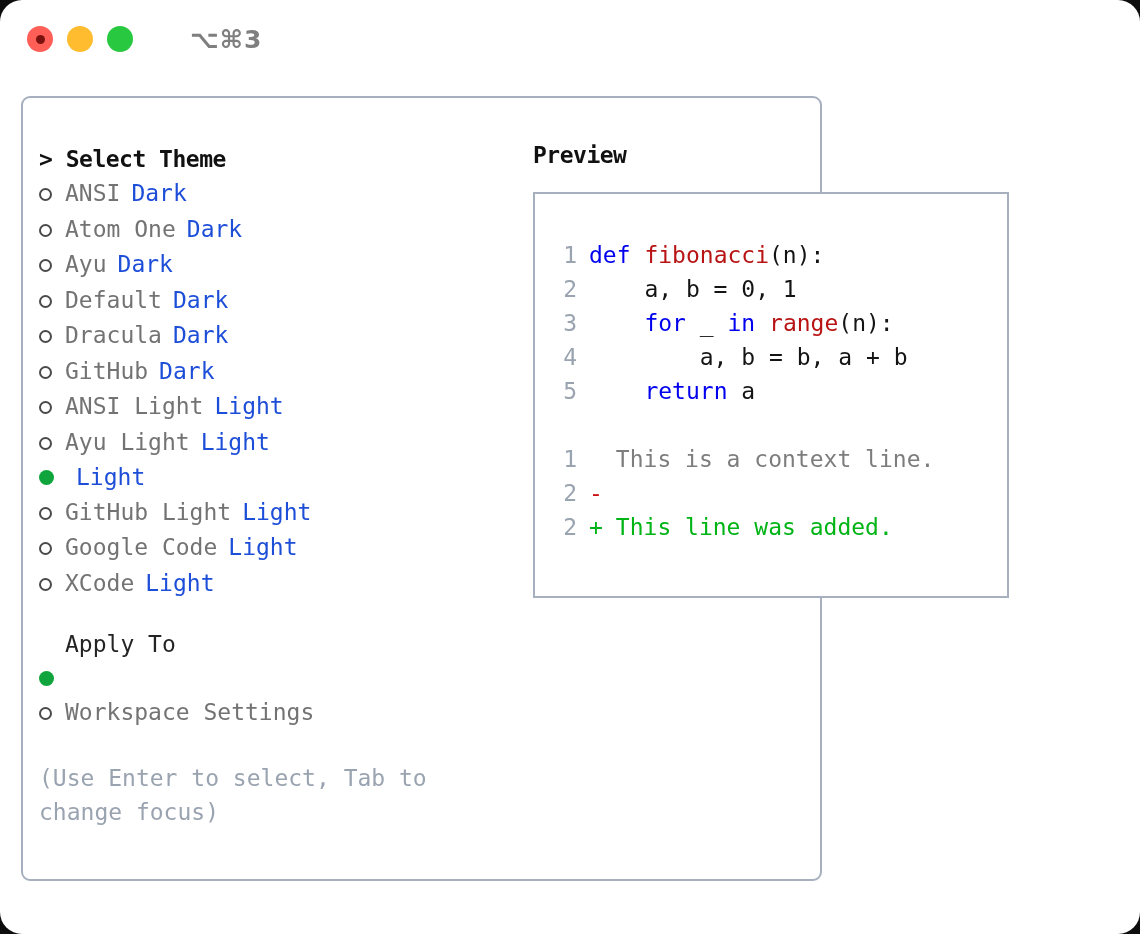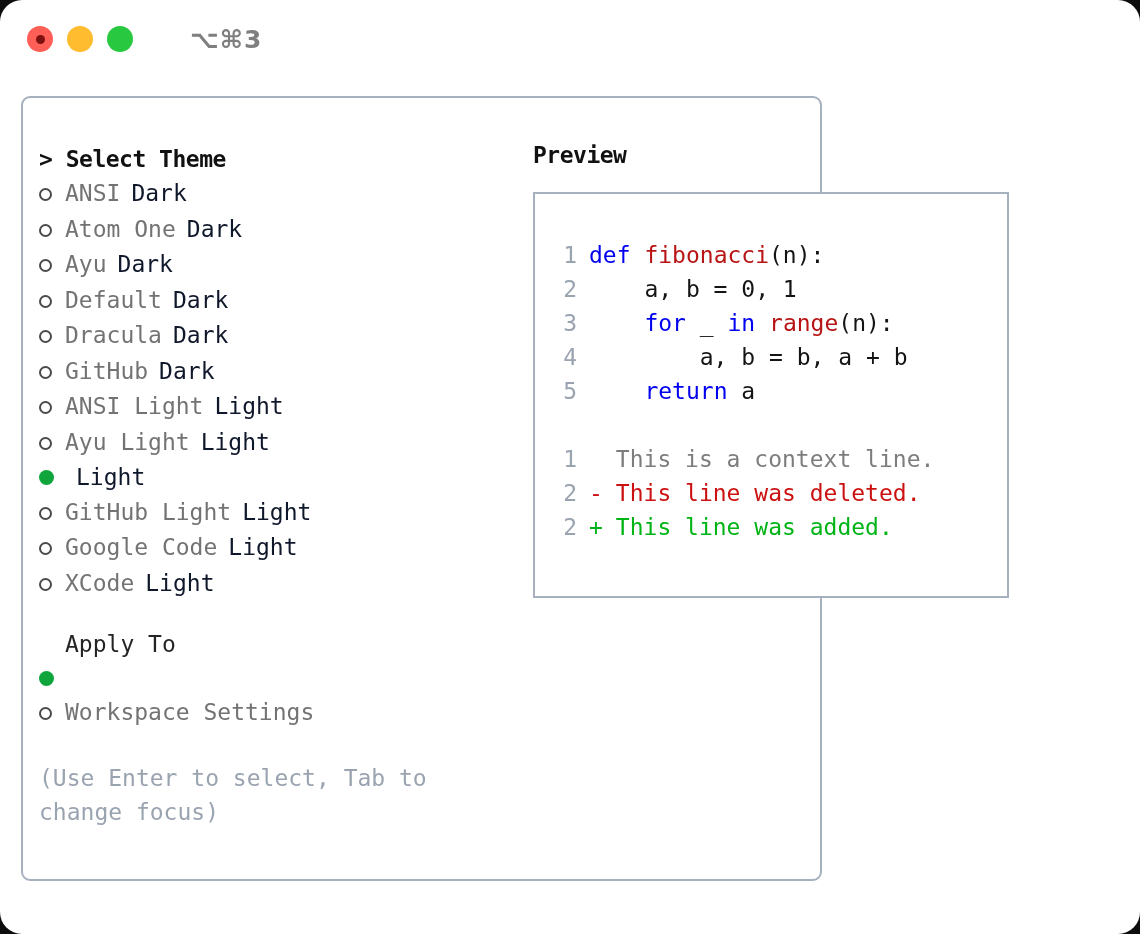--- a/index.html
+++ b/index.html
@@ -124,21 +124,21 @@
     box-sizing: border-box;
   }
   .bullet-filled {
     width: 15px; height: 15px;
     border-radius: 50%;
     background: #10a53c;
   }
   .theme-name { color: #737373; }
   .theme-name.selected { color: #10a53c; }
   .theme-tag {
-    color: #0f172a;
+    color: #1d4ed8;
     margin-left: 11px;
     text-align: right;
   }
 
   #apply-to-label {
     margin-top: 26px;
     padding-left: 26px;
     color: #242424;
   }
 
@@ -253,21 +253,21 @@
           <div id="code-block">
               <div class="code-line"><span class="lineno">1</span><span class="code-text"><span class="tok-kw">def </span><span class="tok-fn">fibonacci</span><span class="tok-txt">(n):</span></span></div>
               <div class="code-line"><span class="lineno">2</span><span class="code-text"><span class="tok-txt">    a, b = 0, 1</span></span></div>
               <div class="code-line"><span class="lineno">3</span><span class="code-text"><span class="tok-txt">    </span><span class="tok-kw">for</span><span class="tok-txt"> _ </span><span class="tok-kw">in </span><span class="tok-fn">range</span><span class="tok-txt">(n):</span></span></div>
               <div class="code-line"><span class="lineno">4</span><span class="code-text"><span class="tok-txt">        a, b = b, a + b</span></span></div>
               <div class="code-line"><span class="lineno">5</span><span class="code-text"><span class="tok-txt">    </span><span class="tok-kw">return</span><span class="tok-txt"> a</span></span></div>
             </div>
           <div class="spacer-line"></div>
           <div id="diff-block">
               <div class="code-line"><span class="lineno">1</span><span class="diff-mark diff-ctx"> </span><span class="diff-body diff-ctx"> This is a context line.</span></div>
-              <div class="code-line"><span class="lineno">2</span><span class="diff-mark diff-del">-</span><span class="diff-body diff-del"> This line was deleted.</span></div>
+              <div class="code-line"><span class="lineno">2</span><span class="diff-mark diff-del">-</span></div>
               <div class="code-line"><span class="lineno">2</span><span class="diff-mark diff-add">+</span><span class="diff-body diff-add"> This line was added.</span></div>
             </div>
         </div>
       </div>
 
     </div>
   </div>
 </div>
 
 </body></html>

